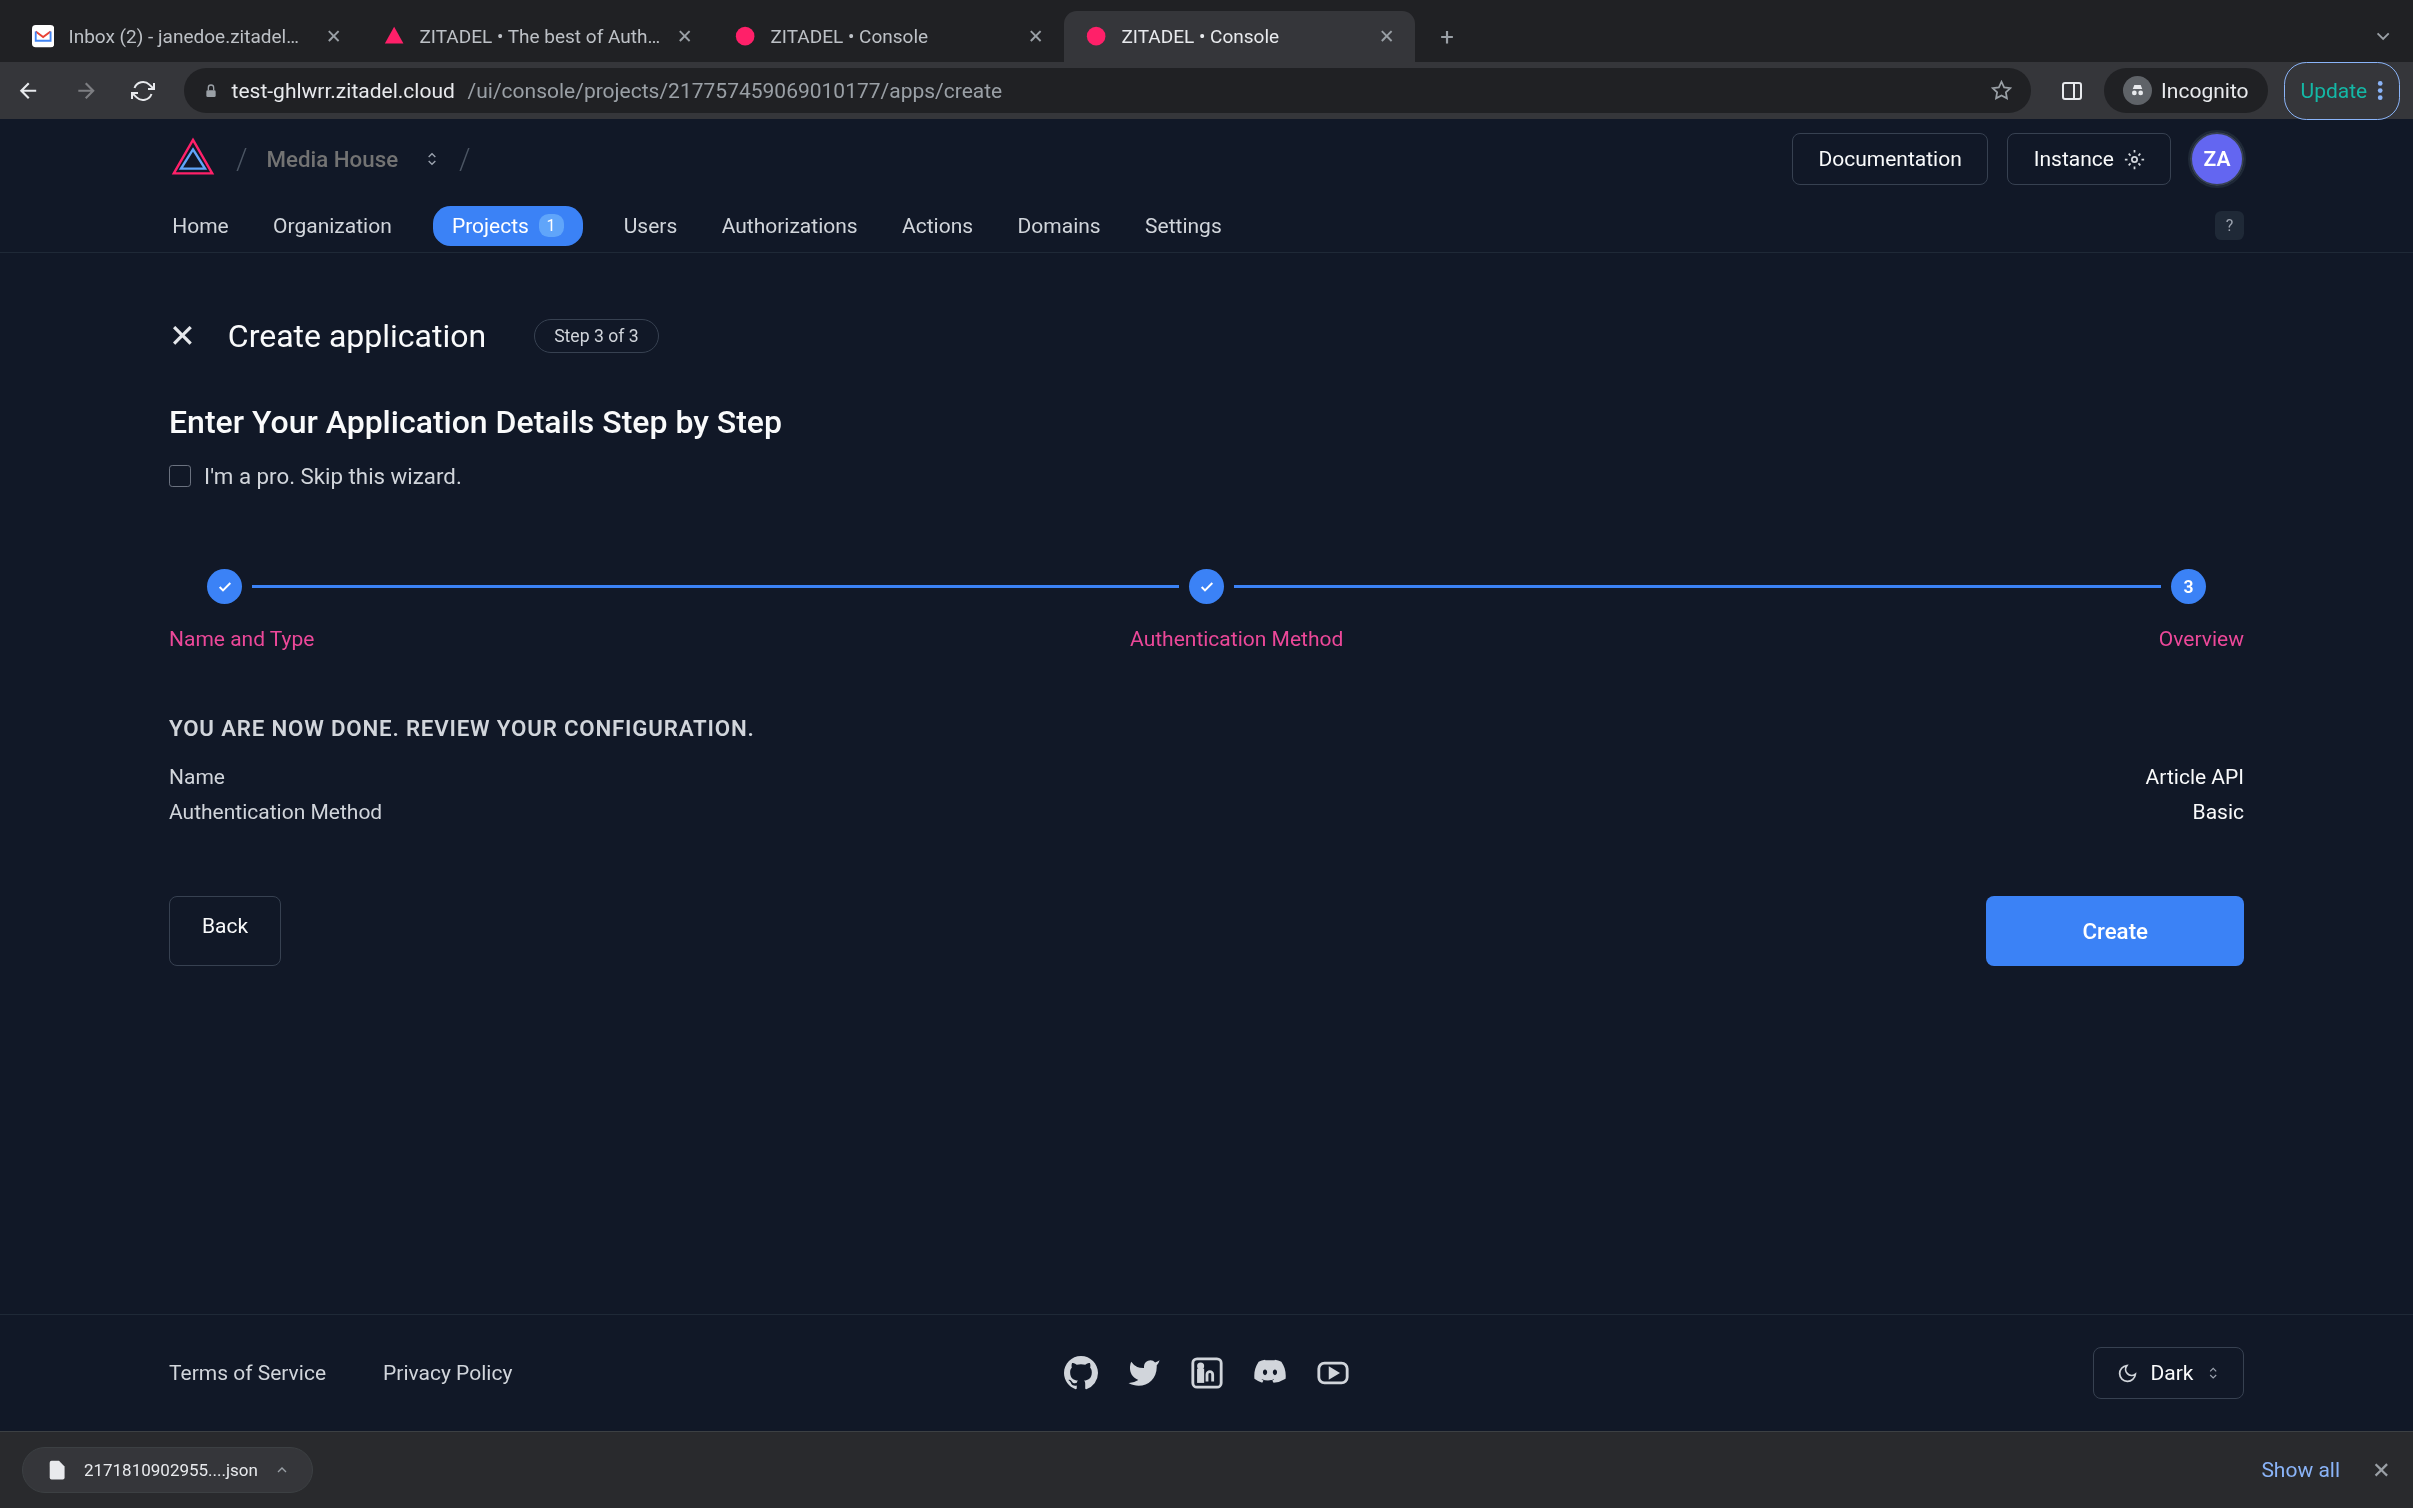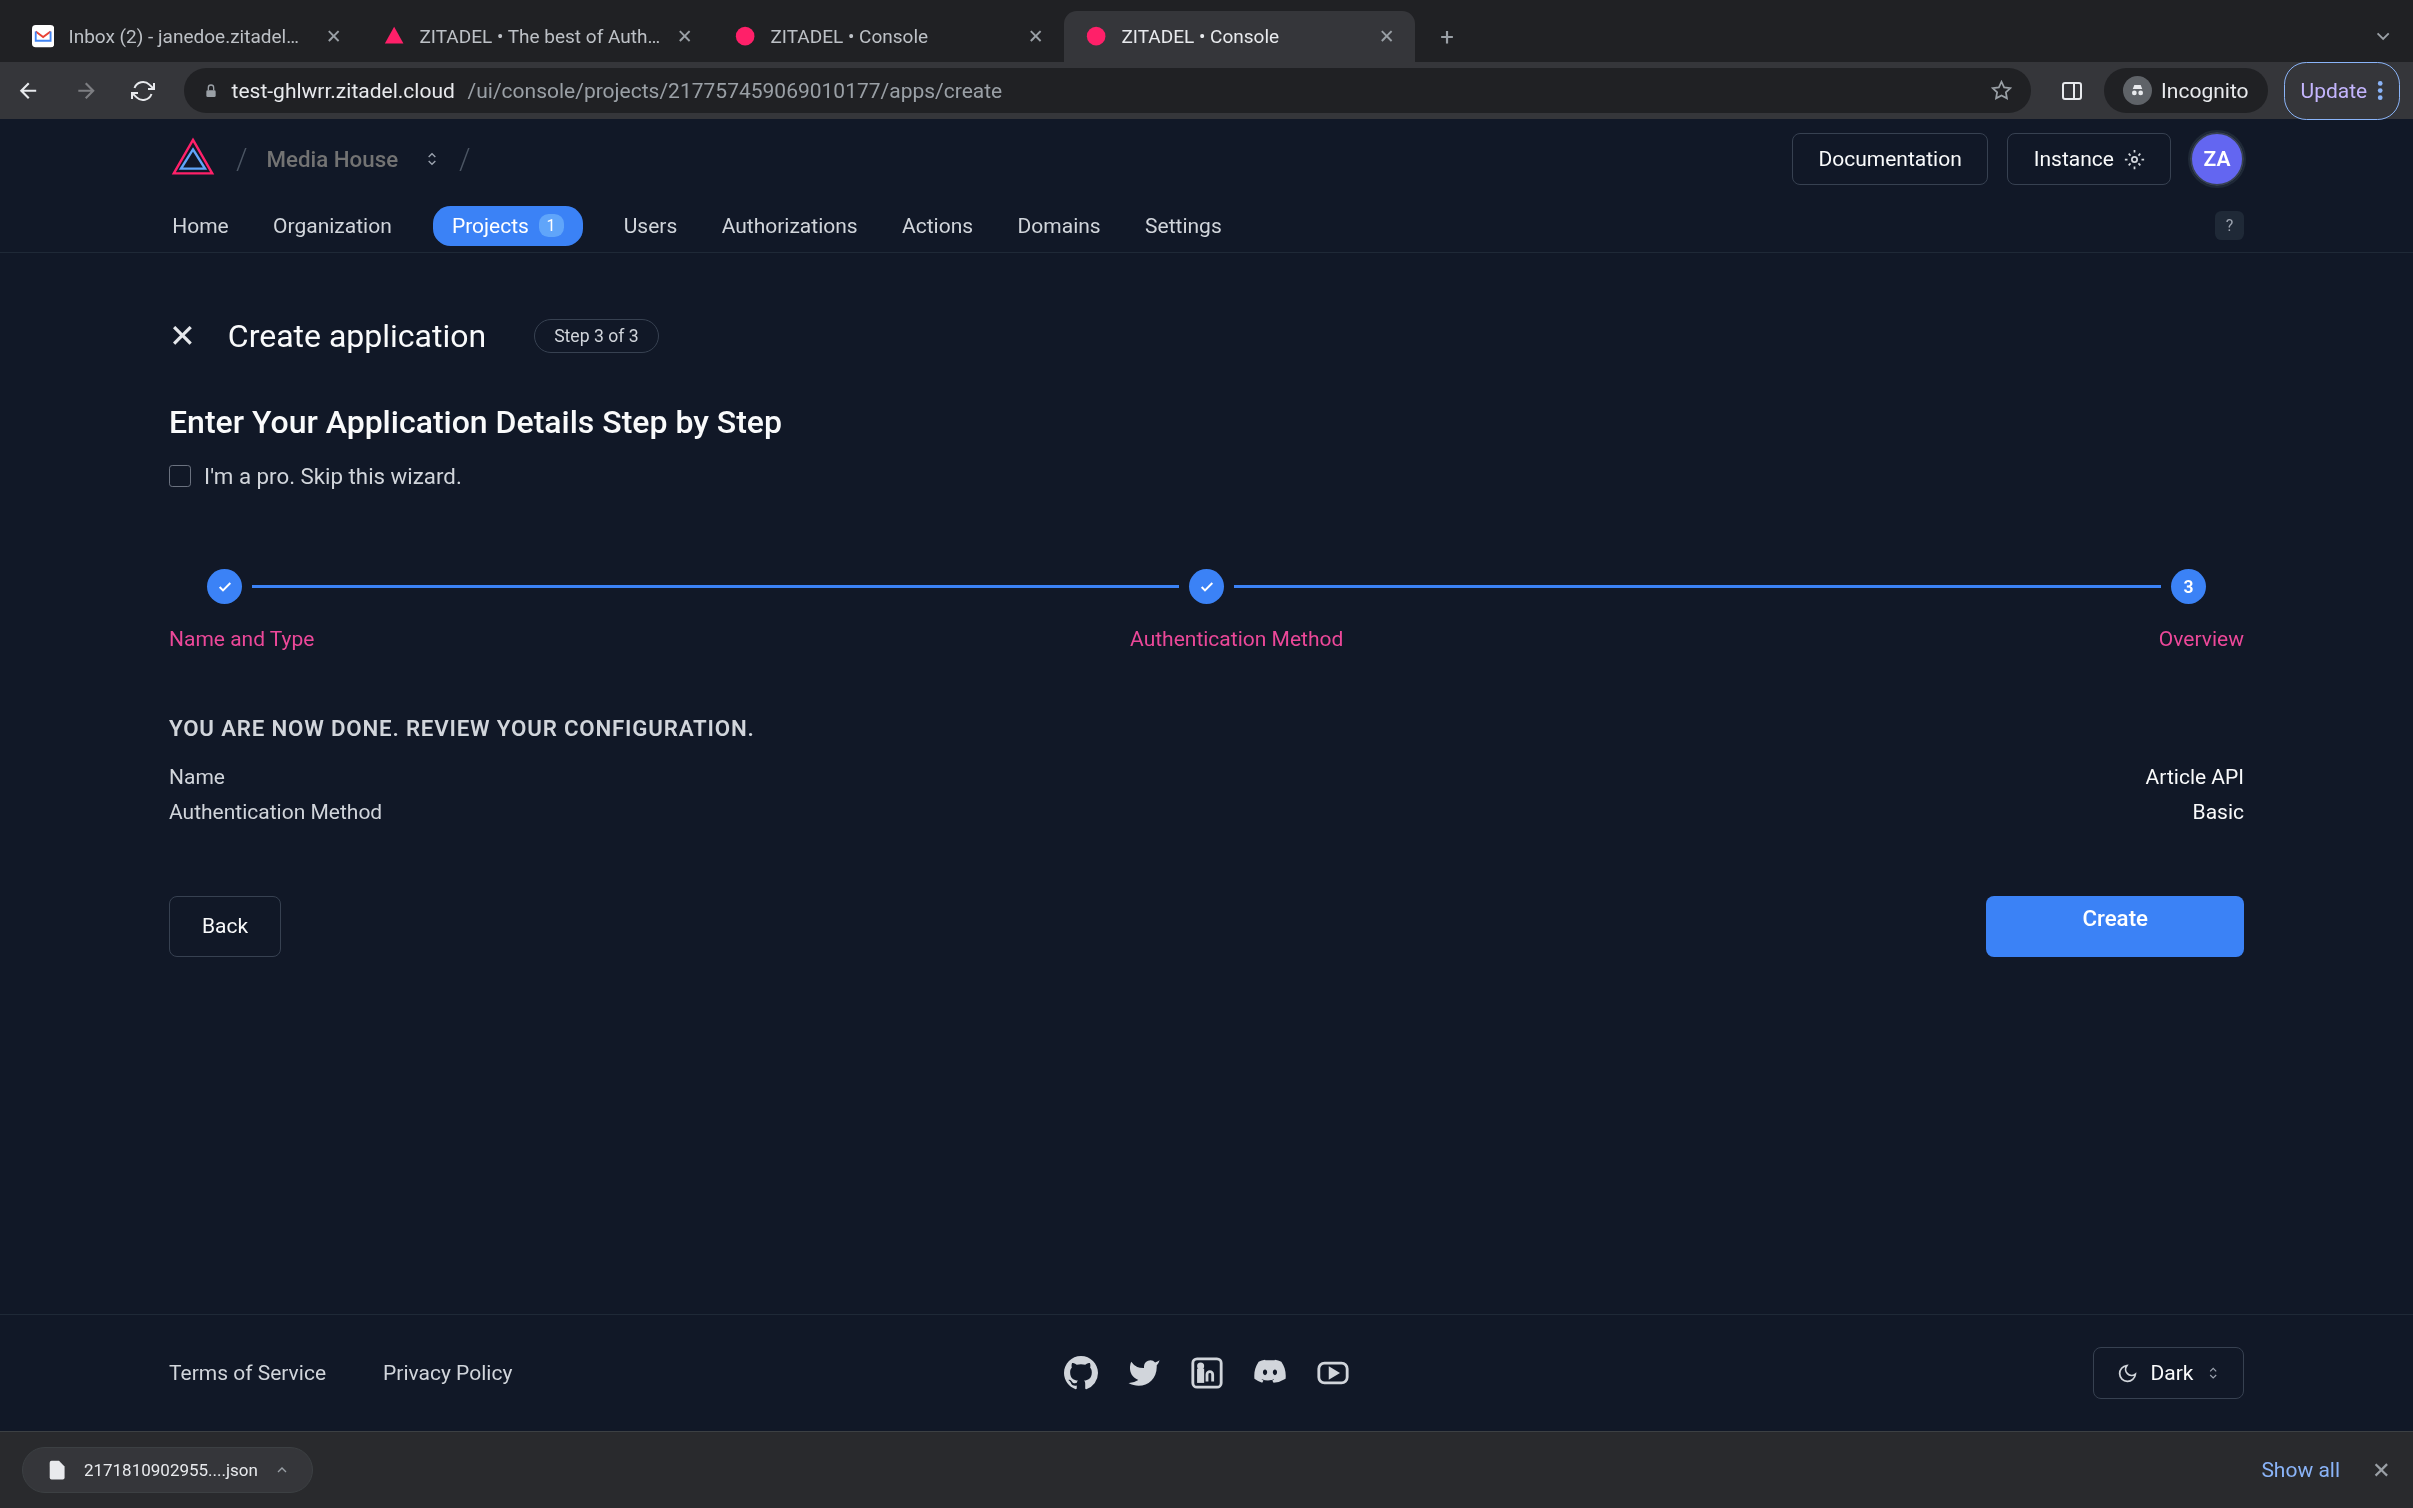--- a/index.html
+++ b/index.html
@@ -64,21 +64,21 @@
   font-size:21px;
   color:#e8eaed;
 }
 .url-box .lock { color:#9aa0a6; font-size:16px;}
 .url-box .domain { color:#e8eaed; }
 .url-box .path { color:#9aa0a6; }
 .url-box .star { margin-left:auto; color:#9aa0a6;}
 .chrome-actions { display:flex;align-items:center;gap:16px;}
 .incognito-pill { display:flex;align-items:center;gap:9.6px;background:#202124;border-radius:22.3px;padding:8px 19px;color:#e8eaed;font-size:21px;}
 .incognito-icon { width:29px;height:29px;border-radius:50%;background:#5f6368;display:flex;align-items:center;justify-content:center;}
-.update-btn { display:flex;align-items:center;gap:9.6px;border:1.6px solid #8ab4f8;color:#c4b5fd;border-radius:22.3px;padding:16px 16px;font-size:21px;}
+.update-btn { display:flex;align-items:center;gap:9.6px;border:1.6px solid #8ab4f8;color:#14b8a6;border-radius:22.3px;padding:16px 16px;font-size:21px;}
 
 
 .app { background:#111827; }
 .app-header {
   display:flex;
   align-items:center;
   padding:0 169px;
   height:80px;
   gap:19px;
 }
@@ -120,21 +120,21 @@
 .step-circle.current { background:#3b82f6;color:#fff;}
 .step-line { flex:1;height:3.2px;background:#3b82f6;margin:0 9.6px;}
 .step-labels { display:flex;justify-content:space-between;font-size:21px;color:#ec4899;margin-bottom:64px;}
 
 .review-head { font-size:22.3px;font-weight:600;letter-spacing:0.8px;color:#d1d5db;margin-bottom:24px;}
 .review-row { display:flex;justify-content:space-between;font-size:21px;color:#d1d5db;margin-bottom:11.2px;}
 .review-row .val { color:#f9fafb;}
 
 .wizard-actions { display:flex;justify-content:space-between;margin-top:72px;}
 .btn-back { border:0.8px solid #374151;color:#f9fafb;padding:17.6px 32px;border-radius:8px;font-size:21px;}
-.btn-create { background:#3b82f6;color:#fff;padding:9px 96px;border-radius:8px;font-size:22.3px;font-weight:500;text-align:right;}
+.btn-create { background:#3b82f6;color:#fff;padding:22px 96px;border-radius:8px;font-size:22.3px;font-weight:500;text-align:right;}
 
 
 .footer {
   position:absolute;
   bottom:77px;
   left:0;right:0;
   border-top:0.8px solid #1f2937;
   display:flex;
   align-items:center;
   padding:32px 169px;

